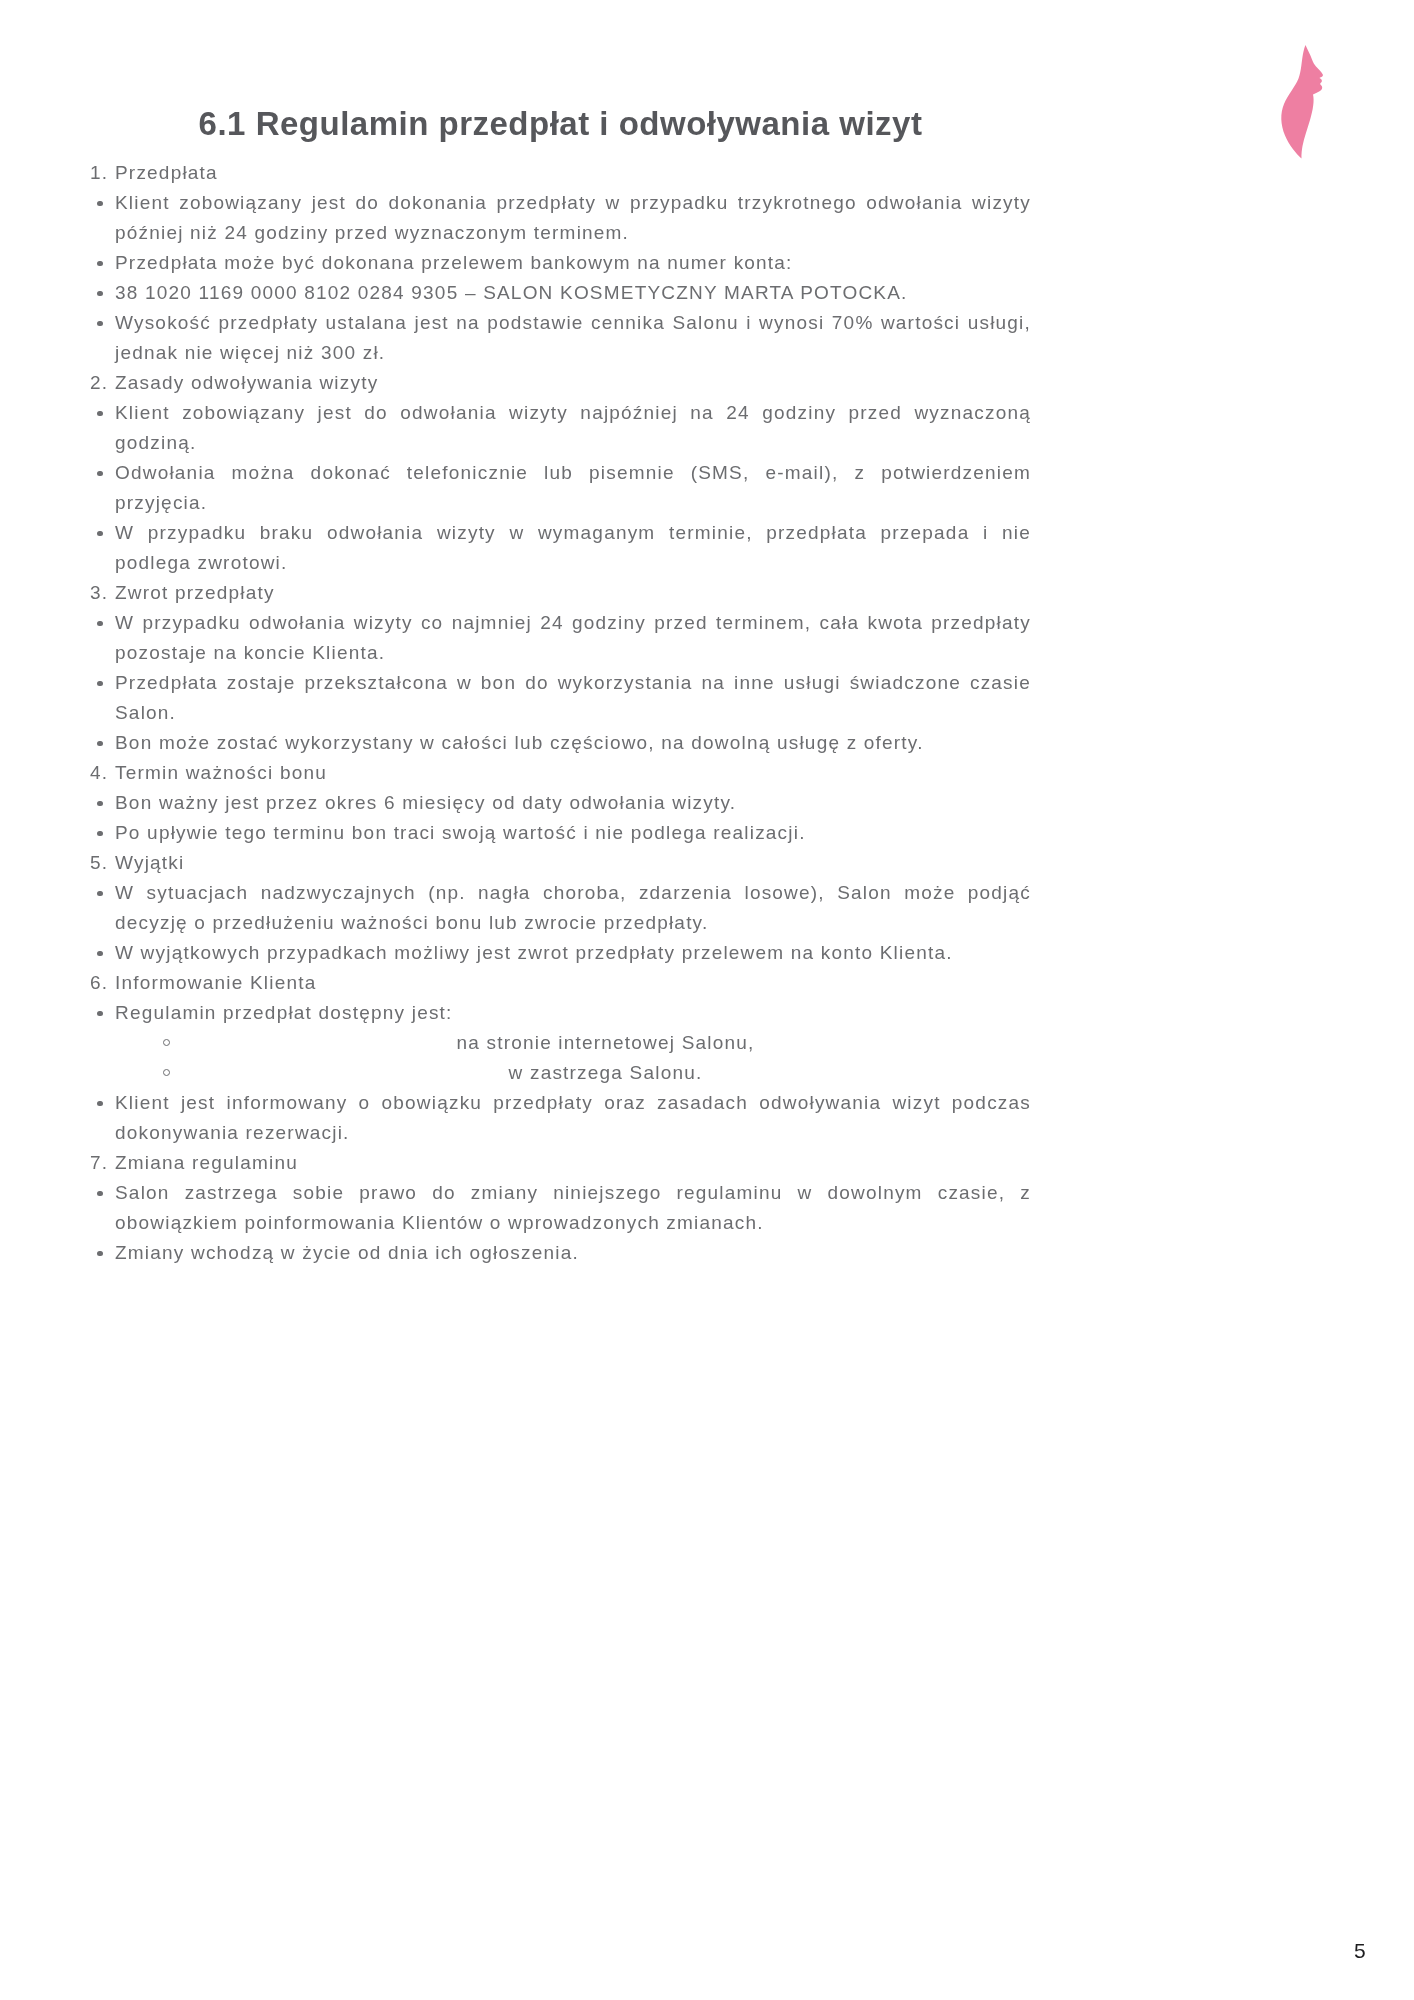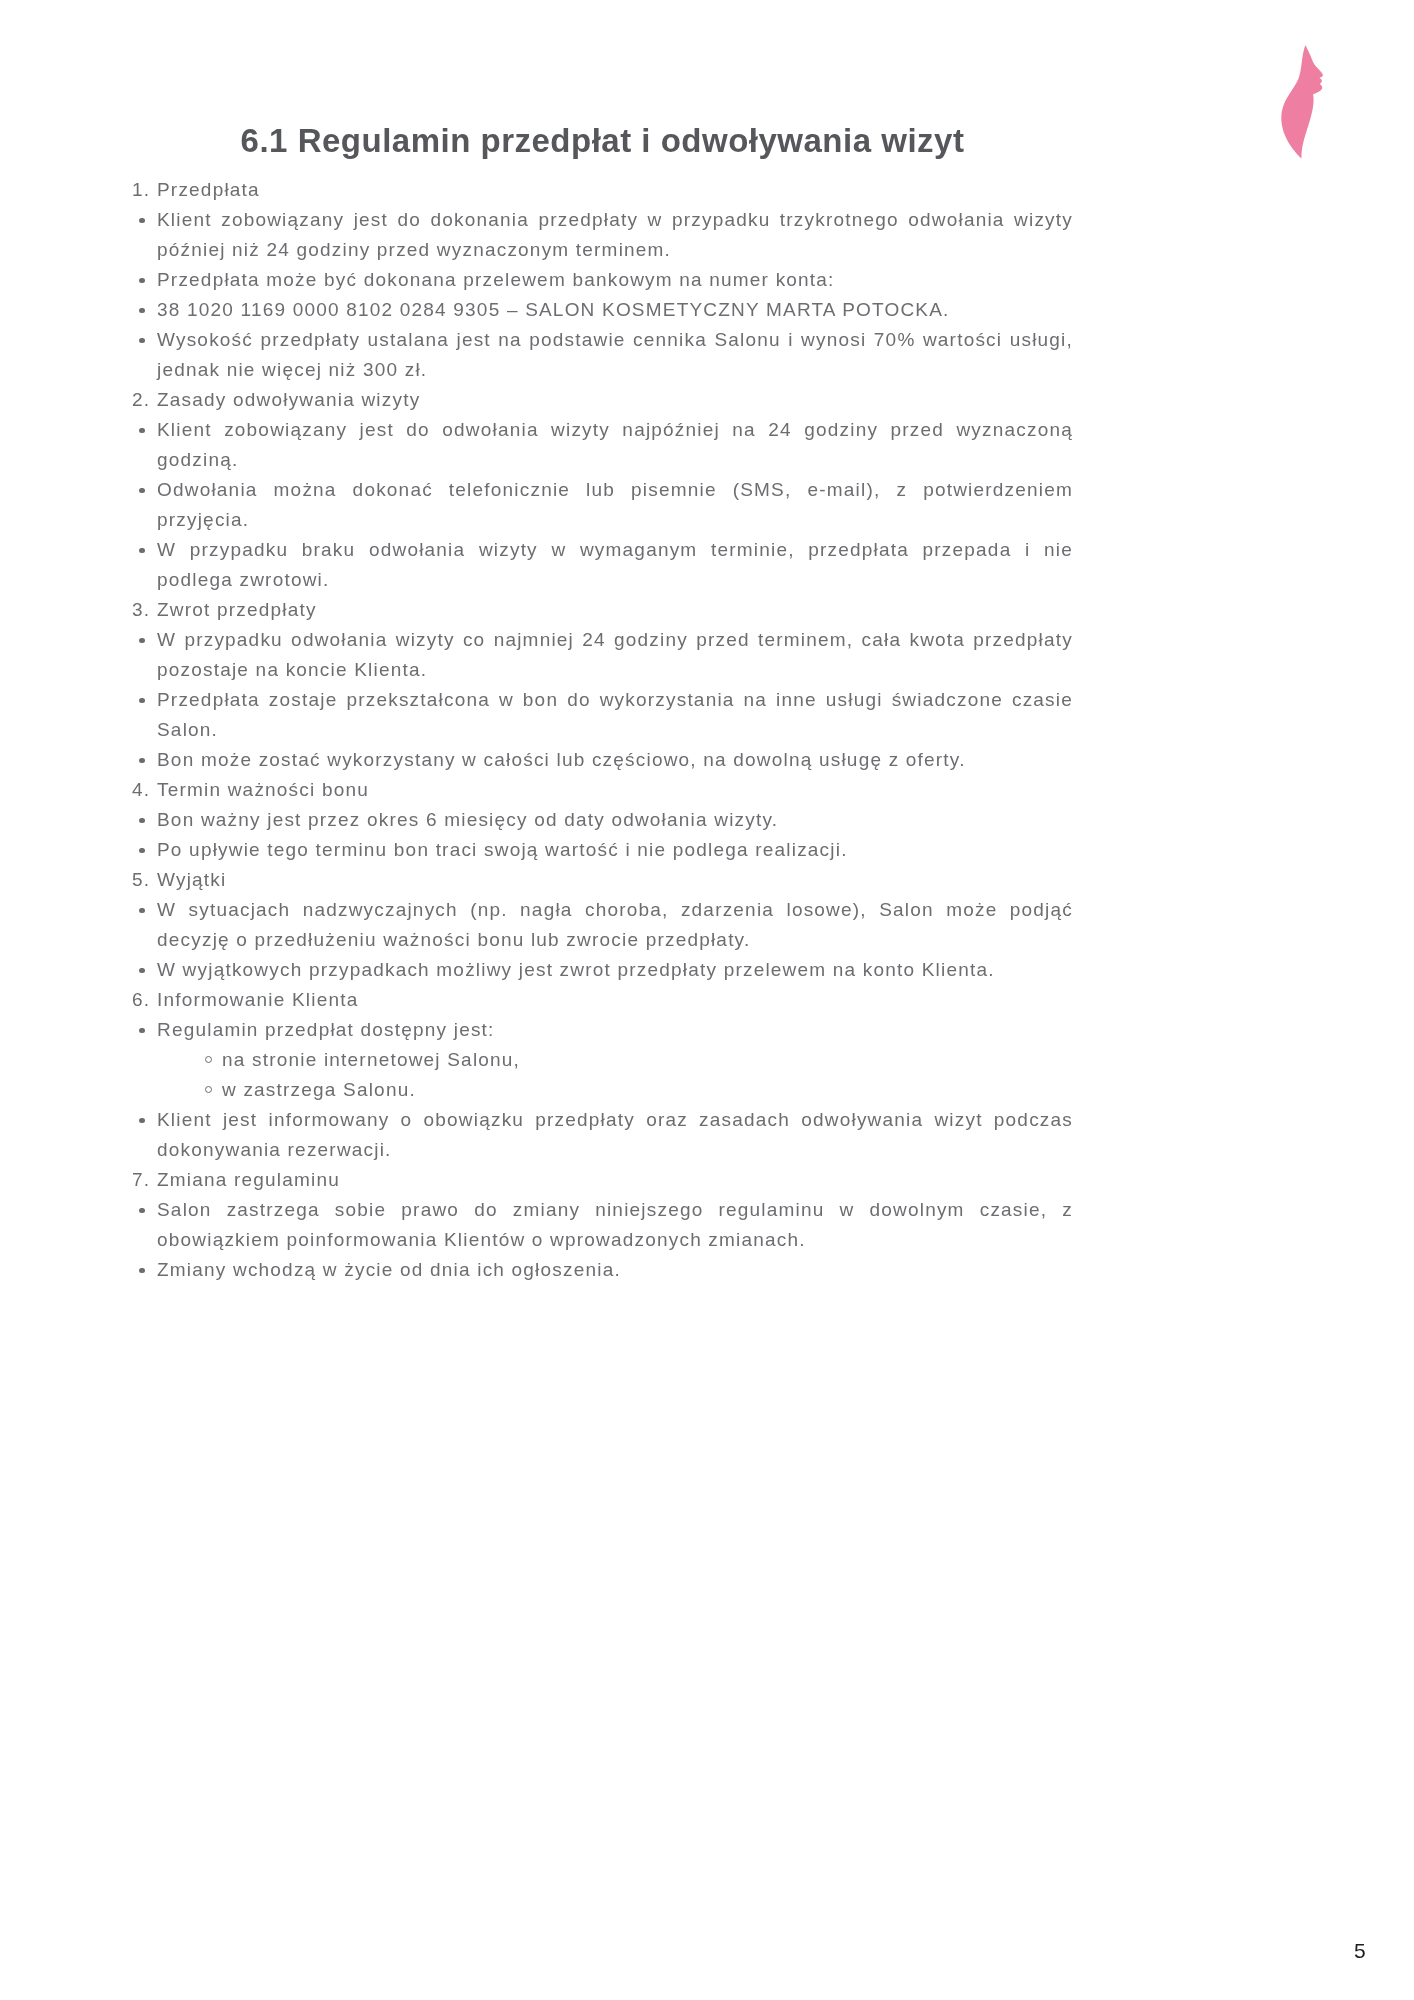--- a/index.html
+++ b/index.html
@@ -11,23 +11,22 @@
     overflow:hidden;
   }
   .page { position:absolute; inset:0; }
 
   .logo {
     position:absolute; top:45px; left:1276px;
     width:56px; height:117px;
   }
 
   .content {
-    position:absolute; left:90px; top:121px; width:941px;
+    position:absolute; left:90px; top:104px; width:941px;
     color:#6c6d70;
-    margin-left:42px;
   }
 
   .title {
     font-size:33px; line-height:40px; font-weight:600;
     color:#56575b; text-align:center; letter-spacing:0.5px;
     margin:0 0 14px 0;
   }
 
   .sec-row, .item-row, .sub-row {
     font-size:19px; line-height:30px; letter-spacing:1.2px;
@@ -39,21 +38,21 @@
 
   .item-row { display:flex; }
   .item-marker { flex:0 0 25px; position:relative; }
   .item-marker::before {
     content:""; position:absolute; left:7px; top:12.5px;
     width:5.5px; height:5.5px; border-radius:50%;
     background:#6c6d70;
   }
   .item-text { flex:1; text-align:justify; }
 
-  .sub-row { display:flex; margin-left:70px; }
+  .sub-row { display:flex; margin-left:70px;text-align:center; }
   .sub-marker { flex:0 0 20px; position:relative; }
   .sub-marker::before {
     content:""; position:absolute; left:3px; top:10.5px;
     width:5px; height:5px; border-radius:50%;
     border:1.5px solid #6c6d70; background:transparent;
   }
   .sub-text { flex:1; }
 
   .page-number {
     position:absolute; left:1354px; top:1938px;

